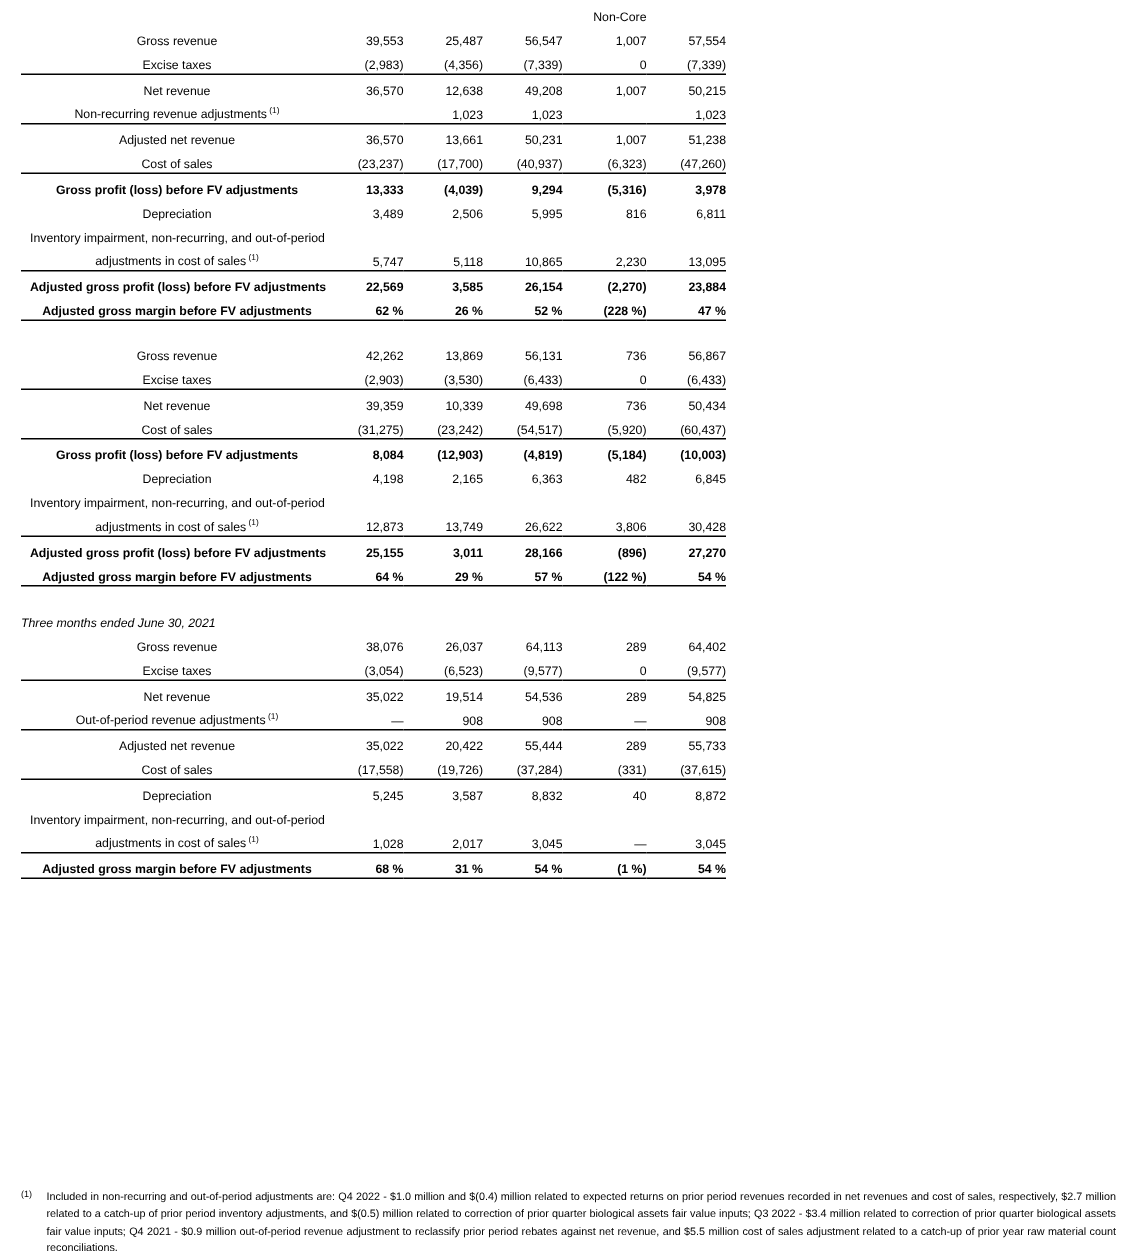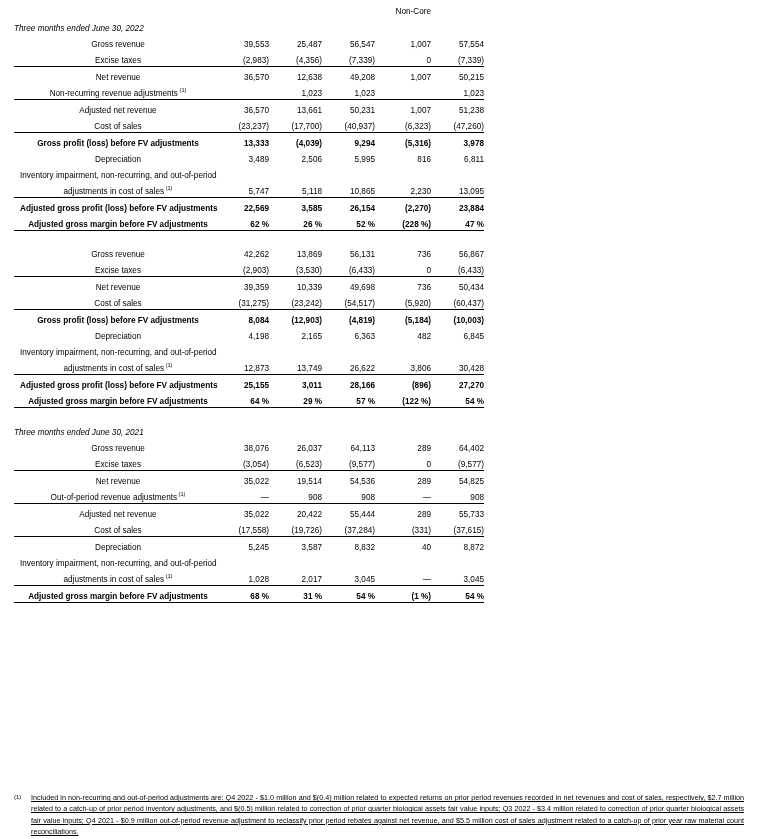--- a/index.html
+++ b/index.html
@@ -93,21 +93,20 @@
   }
   .footnote .fnmark {
     position: absolute;
     left: 0;
     top: 0;
     font-size: 6px;
   }
   .footnote .fntext {
     display: block;
     margin-left: 17px;
-    text-decoration: underline;
   }
 </style>
 </head>
 <body>
 
 <div class="page">
 
   <table class="fin">
     <colgroup>
       <col class="c-label">
@@ -121,28 +120,20 @@
       <tr>
         <td></td>
         <td class="hdr-cell"></td>
         <td class="hdr-cell"></td>
         <td class="hdr-cell"></td>
         <td class="hdr-cell">Non-Core</td>
         <td class="hdr-cell"></td>
       </tr>
     </thead>
     <tbody id="tbody">
-        <tr>
-          <td class="section-title">Three months ended June 30, 2022</td>
-          <td></td>
-          <td></td>
-          <td></td>
-          <td></td>
-          <td></td>
-        </tr>
         <tr class="">
           <td class="lbl indent">Gross revenue</td>
           <td class="num">39,553</td>
           <td class="num">25,487</td>
           <td class="num">56,547</td>
           <td class="num">1,007</td>
           <td class="num">57,554</td>
         </tr>
         <tr class="rule-bot">
           <td class="lbl indent">Excise taxes</td>

